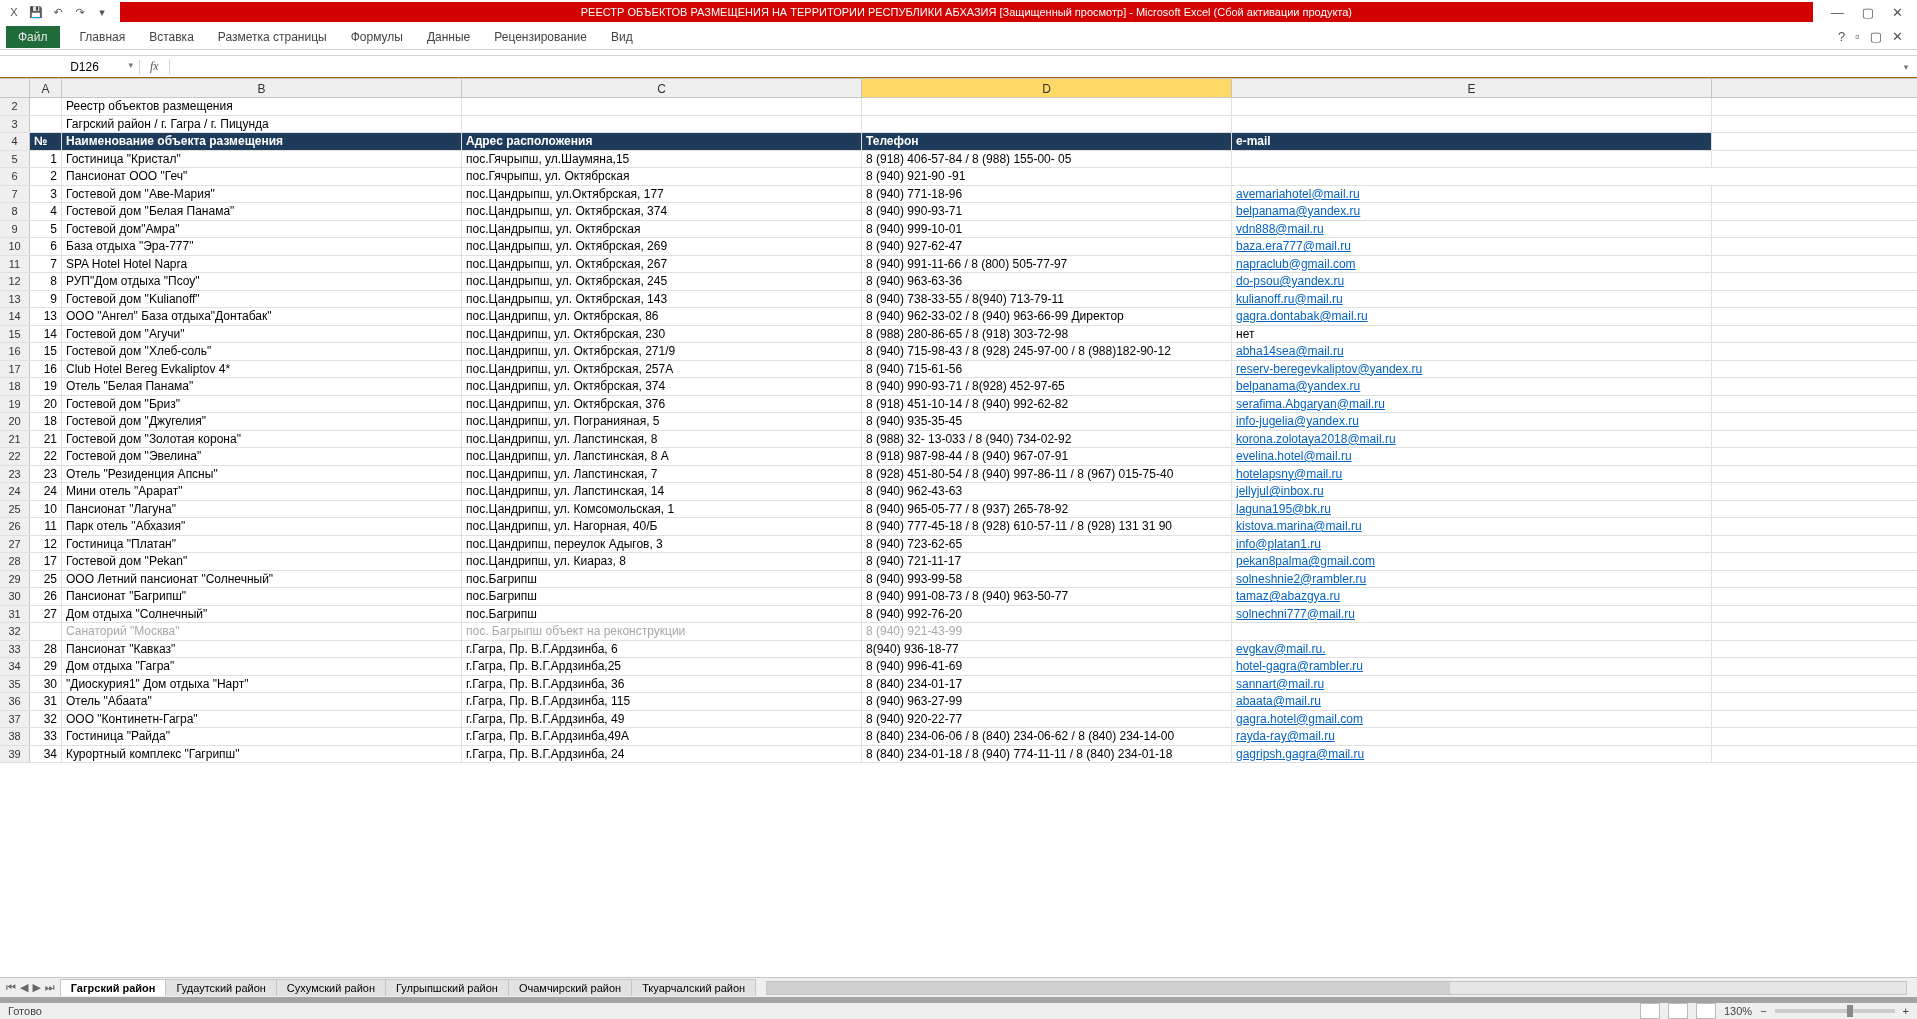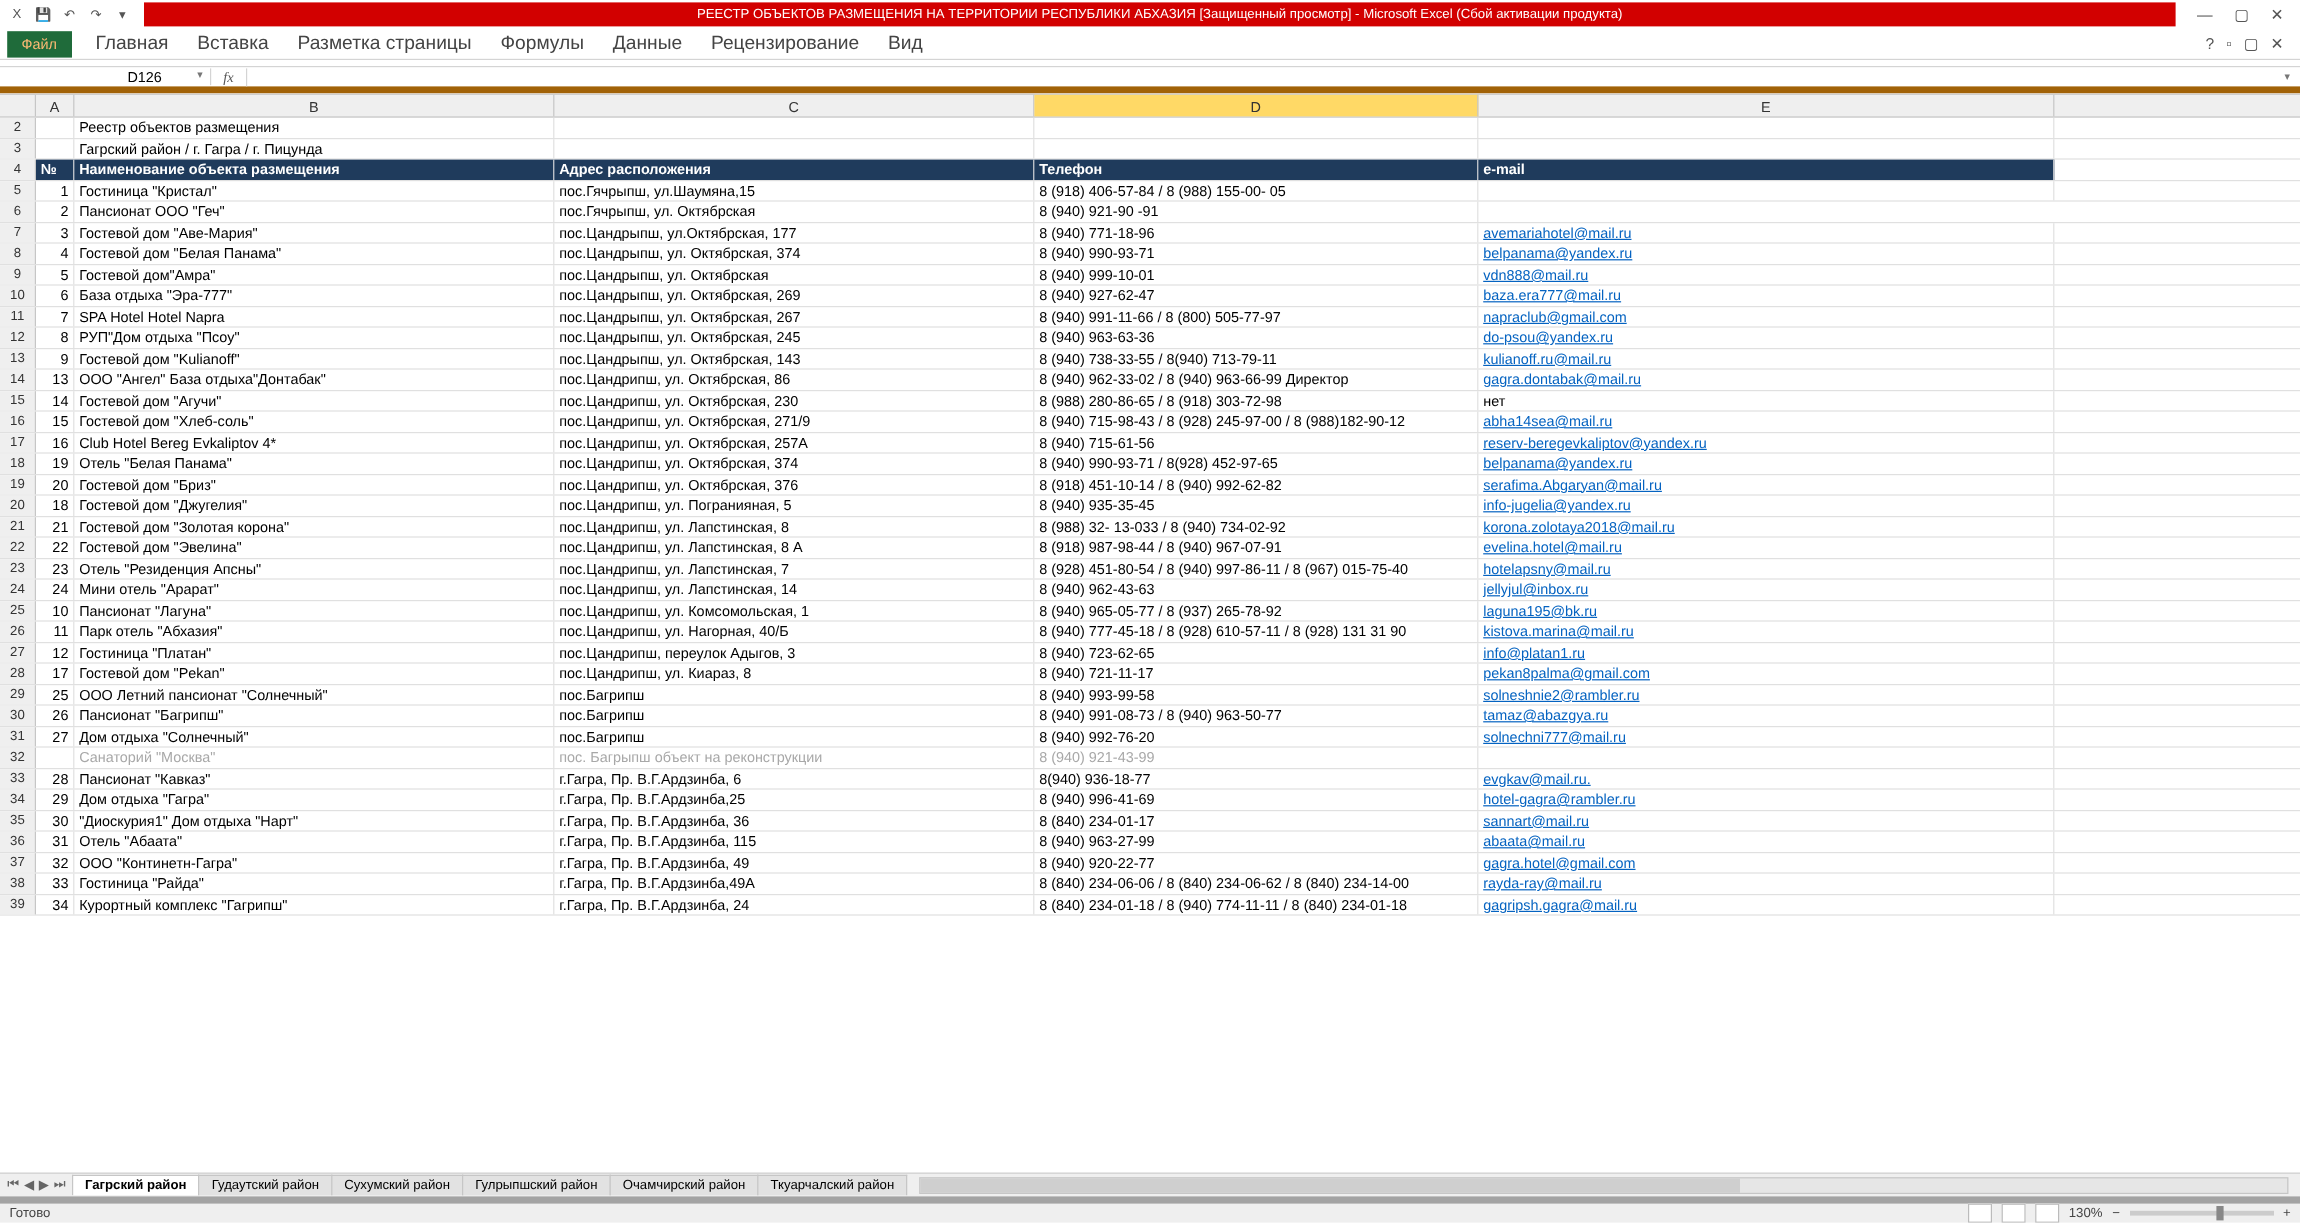--- a/index.html
+++ b/index.html
@@ -7,28 +7,28 @@
 
 
 .titlebar { height:24px; background:#fff; display:flex; align-items:center; }
 .qat { display:flex; align-items:center; gap:6px; padding:0 6px; }
 .qat-icon { width:16px; height:16px; display:flex; align-items:center; justify-content:center; color:#555; font-size:11px; }
 .redband { flex:1; background:#d20000; height:20px; margin:2px 4px; display:flex; align-items:center; justify-content:center; color:#fff; font-size:11px; white-space:nowrap; overflow:hidden; }
 .winbtns { display:flex; gap:18px; padding:0 14px; color:#555; font-size:13px; }
 
 
 .ribbon { height:26px; background:#fff; display:flex; align-items:center; border-bottom:1px solid #d4d4d4; padding-left:6px; }
-.file-tab { background:#1f6b3a; color:#fdba74; padding:4px 12px; font-size:12px; margin-right:8px; }
-.rtab { padding:4px 12px; font-size:16px; color:#444; }
+.file-tab { background:#1f6b3a; color:#e5e5e5; padding:4px 12px; font-size:12px; margin-right:8px; }
+.rtab { padding:4px 12px; font-size:12px; color:#444; }
 .ribbon-right { margin-left:auto; display:flex; gap:10px; padding-right:14px; color:#555; font-size:13px; }
 
 .spacer-band { height:6px; border-bottom:1px solid #d4d4d4; }
 
 
-.fbar { height:22px; display:flex; align-items:center; border-bottom:6px solid #a16207;padding-left:36px; }
+.fbar { height:22px; display:flex; align-items:center; border-bottom:1px solid #a16207; }
 .namebox { width:110px; border-right:1px solid #d4d4d4; padding:0 8px; font-size:12px; text-align:center; position:relative; margin-left:30px; }
 .namebox::after { content:"▾"; position:absolute; right:6px; color:#777; font-size:9px; }
 .fx { padding:0 10px; font-style:italic; color:#555; font-size:12px; border-right:1px solid #d4d4d4;font-family:Liberation Serif, serif; }
 .formula-input { flex:1; padding:0 6px; }
 .fb-expand { width:22px; text-align:center; color:#777; font-size:9px; }
 
 
 .gridwrap { position:relative; height:calc(1019px - 24px - 26px - 6px - 22px - 20px - 22px); overflow:hidden; background:#fff; }
 .colheaders { display:flex; height:20px; background:#efefef; border-bottom:1px solid #c6c6c6; border-top:1px solid #c6c6c6; }
 .corner { width:30px; border-right:1px solid #c6c6c6; }

